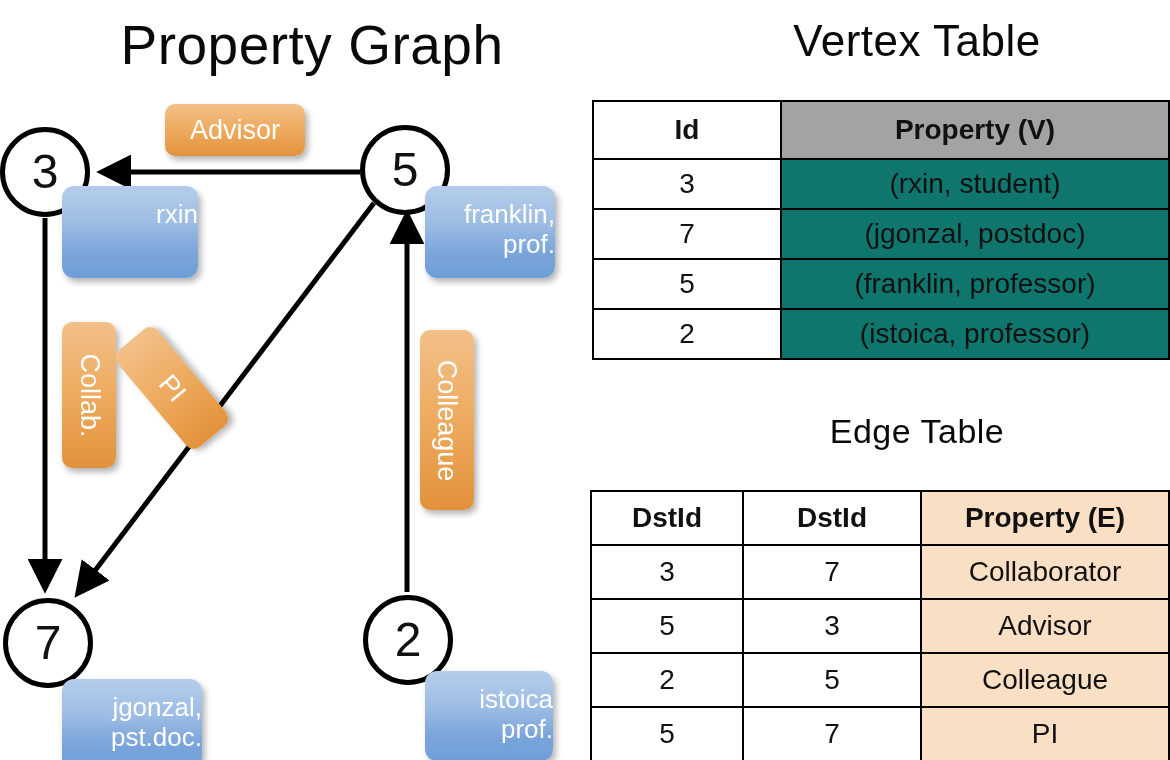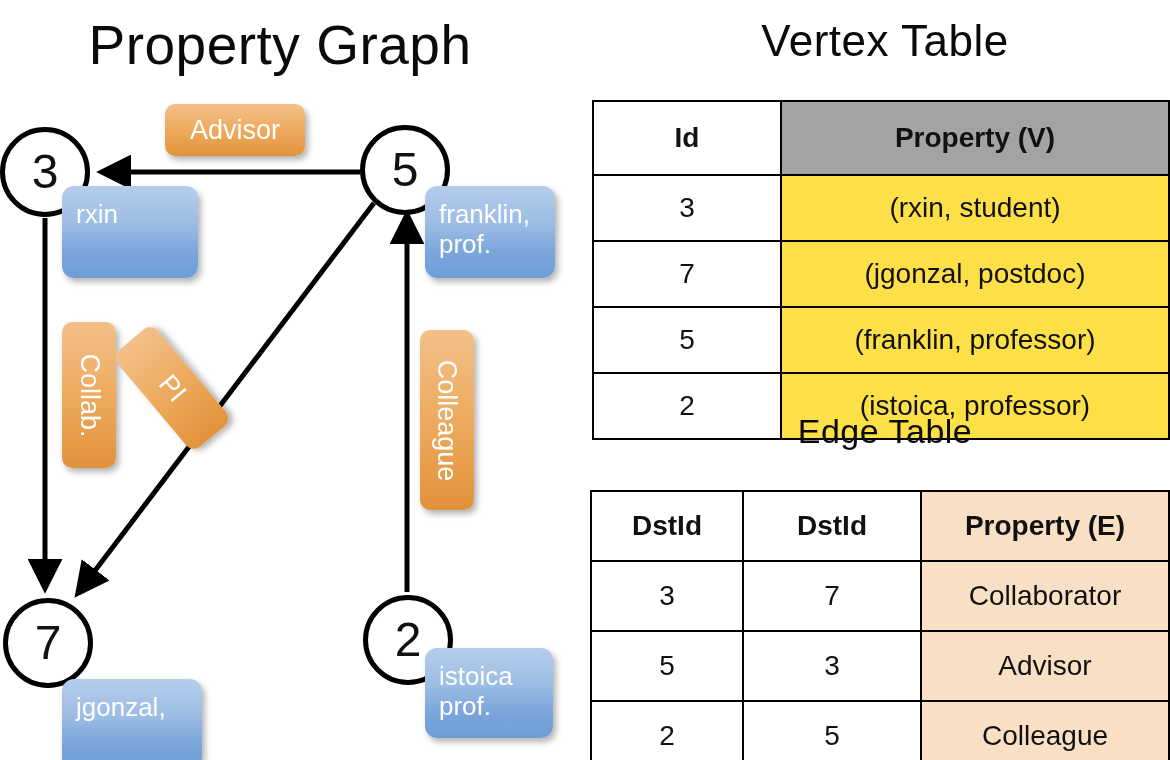--- a/index.html
+++ b/index.html
@@ -18,20 +18,21 @@
 
   
   .title {
     position: absolute;
     font-family: "Liberation Sans", sans-serif;
     font-weight: 300;
     color: #0a0a0a;
     letter-spacing: 0.5px;
     white-space: nowrap;
     text-align: center;
+    padding-left: 32px;
   }
   #title-property-graph {
     left: 0; top: 10px; width: 560px;
     font-size: 55px;
     line-height: 70px;
   }
   #title-vertex-table {
     left: 600px; top: 8px; width: 570px;
     font-size: 44px;
     line-height: 66px;
@@ -83,25 +84,26 @@
     background: linear-gradient(to bottom, #b5cdeb 0%, #9dbde4 40%, #7ba5db 72%, #6e9ed8 100%);
     box-shadow: 3px 4px 6px rgba(0,0,0,0.30);
     color: #ffffff;
     font-family: "Liberation Sans", sans-serif;
     font-weight: 300;
     font-size: 26px;
     line-height: 30px;
     padding: 13px 0 0 14px;
     box-sizing: border-box;
     z-index: 4;
+    text-align: right;
   }
   #prop-rxin      { left: 62px;  top: 186px; width: 136px; height: 92px; }
   #prop-franklin  { left: 425px; top: 186px; width: 130px; height: 92px; }
   #prop-jgonzal   { left: 62px;  top: 655px; width: 140px; height: 90px; margin-top: 24px; }
-  #prop-istoica   { left: 425px; top: 648px; width: 128px; height: 90px; }
+  #prop-istoica   { left: 425px; top: 671px; width: 128px; height: 90px; }
 
   
   .edge-label {
     position: absolute;
     border-radius: 10px;
     background: linear-gradient(to bottom, #f3c08a 0%, #eead63 45%, #e79c49 80%, #e2923c 100%);
     box-shadow: 3px 4px 6px rgba(0,0,0,0.30);
     color: #ffffff;
     font-family: "Liberation Sans", sans-serif;
     font-weight: 300;
@@ -130,34 +132,34 @@
     border-collapse: collapse;
     table-layout: fixed;
     font-family: "Liberation Sans", sans-serif;
   }
   .data-table td, .data-table th {
     border: 2px solid #000000;
     text-align: center;
     font-weight: 300;
     font-size: 28px;
     color: #111;
-    padding: 8px;
+    padding: 0;
     height: 48px;
     background: #ffffff;
   }
   .data-table th {
     font-weight: 700;
     font-size: 28px;
     height: 56px;
   }
 
   #vertex-table { left: 592px; top: 100px; width: 576px; }
   #vertex-table col.c-id   { width: 188px; }
   #vertex-table col.c-prop { width: 388px; }
-  #vertex-table .prop-cell { background: #fde047; }
+  #vertex-table .prop-cell { background: #0f766e; }
   #vertex-table th.prop-cell { background: #a3a3a3; }
 
   #edge-table { left: 590px; top: 490px; width: 578px; }
   #edge-table col.c-src  { width: 152px; }
   #edge-table col.c-dst  { width: 178px; }
   #edge-table col.c-prop { width: 248px; }
   #edge-table .prop-cell { background: #f9e0c5; margin-left: 8px; }
   #edge-table th.prop-cell { background: #f9e0c5; }
   #edge-table td, #edge-table th { height: 52px; }
 </style>
@@ -207,20 +209,21 @@
 
   <div class="prop-box" id="prop-rxin">
     <div>rxin</div>
   </div>
   <div class="prop-box" id="prop-franklin">
     <div>franklin,</div>
     <div>prof.</div>
   </div>
   <div class="prop-box" id="prop-jgonzal">
     <div>jgonzal,</div>
+    <div>pst.doc.</div>
   </div>
   <div class="prop-box" id="prop-istoica">
     <div>istoica</div>
     <div>prof.</div>
   </div>
 
   <div class="edge-label" id="label-advisor">
     <span class="htxt">Advisor</span>
   </div>
   <div class="edge-label" id="label-collab">

